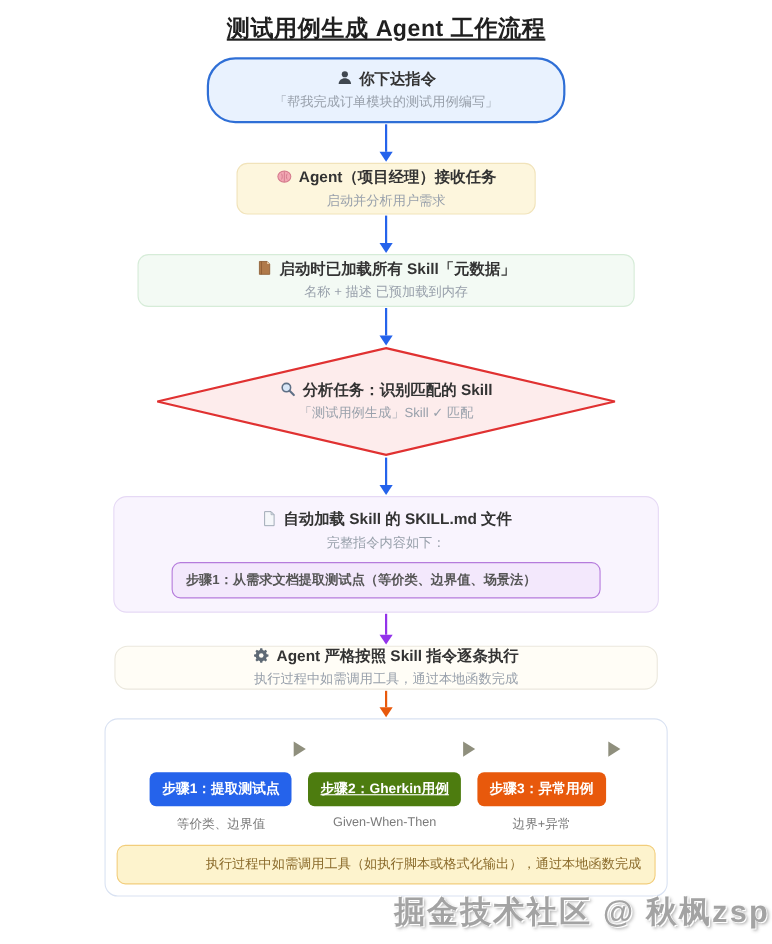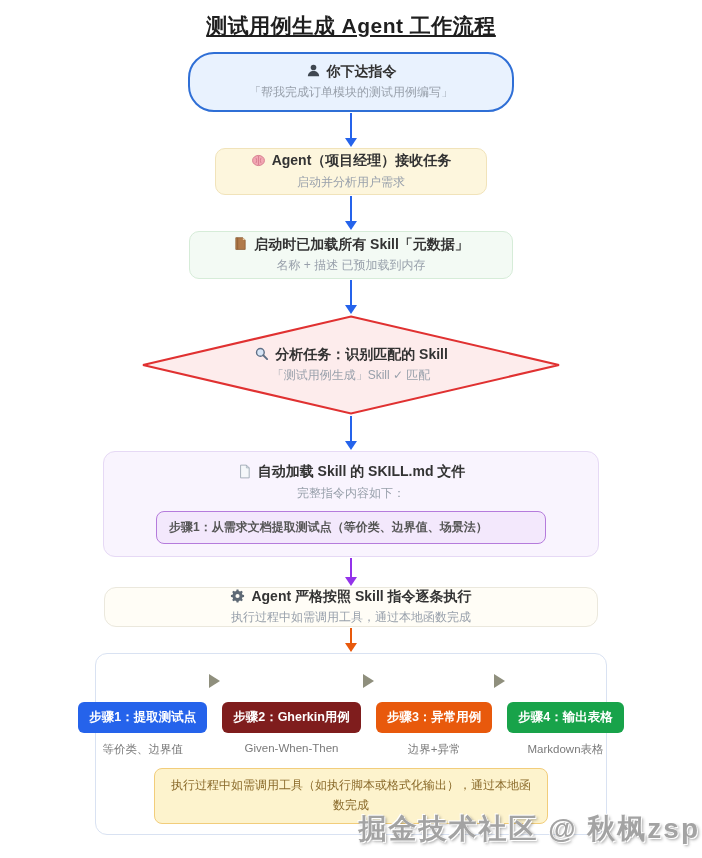--- a/index.html
+++ b/index.html
@@ -14,38 +14,38 @@
   .page-title { font-size: 21px; font-weight: bold; color: #1f1f1f; margin-bottom: 12px; letter-spacing: 0.5px; text-decoration: underline; }
 
   .node { display: flex; flex-direction: column; justify-content: center; align-items: center; text-align: center; }
   .node-title { font-size: 14px; font-weight: bold; color: #333; display: flex; align-items: center; justify-content: center; gap: 6px; line-height: 1.2; }
   .node-sub { font-size: 12px; color: #98a0ab; margin-top: 5px; }
   .icon { display: inline-flex; width: 15px; height: 15px; }
   .icon svg { width: 100%; height: 100%; }
 
   .node-user { width: 326px; height: 60px; background: #e9f2fe; border: 2px solid #2f6fd6; border-radius: 26px; }
   .node-agent { width: 272px; height: 47px; background: #fdf6dd; border: 1.5px solid #f1e3ba; border-radius: 10px; }
-  .node-meta { width: 324px; height: 48px; background: #f3faf4; border: 1.5px solid #d6ecd8; border-radius: 10px; }
+  .node-meta { width: 452px; height: 48px; background: #f3faf4; border: 1.5px solid #d6ecd8; border-radius: 10px; }
 
   .diamond-wrap { position: relative; width: 420px; height: 100px; }
   .diamond-wrap svg.shape { position: absolute; inset: 0; }
   .diamond-text { position: absolute; inset: 0; display: flex; flex-direction: column; justify-content: center; align-items: center; }
 
   .node-skillmd { width: 496px; background: #f9f4fe; border: 1.5px solid #e6d9f5; border-radius: 12px; padding: 11px 0 12px; }
   .skill-inner { width: 390px; margin: 9px auto 0; background: #f3e8fc; border: 1.5px solid #b57bdc; border-radius: 8px; padding: 6px 12px; text-align: left; font-size: 12px; color: #555; line-height: 1.6; font-weight: bold; }
 
   .node-exec { width: 494px; height: 40px; background: #fffdf6; border: 1.5px solid #ebe8dd; border-radius: 12px; }
 
   .steps-box { width: 512px; background: #ffffff; border: 1.5px solid #d9e2f2; border-radius: 12px; padding: 13px 10px 10px; }
   .steps-row { display: flex; justify-content: center; align-items: flex-start; }
   .step { display: flex; flex-direction: column; align-items: center; margin-top: 35px; }
   .step-pill { color: #fff; font-size: 12.5px; font-weight: bold; padding: 7px 11px; border-radius: 6px; white-space: nowrap; }
   .step-caption { font-size: 11.5px; color: #7a7a7a; margin-top: 9px; white-space: nowrap; }
   .step-connector { width: 0; height: 0; border-top: 7px solid transparent; border-bottom: 7px solid transparent; border-left: 11px solid #8f8f7d; margin: 7px 2px 0; }
-  .note-box { width: 394px; margin: 11px auto 0; background: #fdf3cd; border: 1.5px solid #f2cd7b; border-radius: 8px; padding: 7px 12px; text-align: center; font-size: 12px; color: #8a6a2a; line-height: 1.65; }
+  .note-box { width: 490px; margin: 11px auto 0; background: #fdf3cd; border: 1.5px solid #f2cd7b; border-radius: 8px; padding: 7px 12px; text-align: right; font-size: 12px; color: #8a6a2a; line-height: 1.65; }
 
   .arrow { display: flex; flex-direction: column; align-items: center; margin: 1px 0; }
   .arrow-line { width: 2.5px; }
   .arrow-head { width: 0; height: 0; border-left: 6px solid transparent; border-right: 6px solid transparent; }
   .arrow-blue .arrow-line { background: #2563eb; height: 25px; }
   .arrow-blue .arrow-head { border-top: 9px solid #2563eb; }
   .arrow-purple .arrow-line { background: #9333ea; height: 19px; }
   .arrow-purple .arrow-head { border-top: 9px solid #9333ea; }
   .arrow-orange .arrow-line { background: #e8590c; height: 15px; }
   .arrow-orange .arrow-head { border-top: 9px solid #e8590c; }
@@ -183,33 +183,29 @@
     </div>
 
   <div class="steps-box">
     <div class="steps-row">
       <div class="step">
         <div class="step-pill" style="background: rgb(37, 99, 235);">步骤1：提取测试点</div>
         <div class="step-caption">等价类、边界值</div>
       </div>
       <div class="step-connector"></div>
       <div class="step">
-        <div class="step-pill" style="background: #7f1d1d;">步骤2：Gherkin用例</div>
+        <div class="step-pill" style="background: #4d7c0f; text-decoration: underline;">步骤2：Gherkin用例</div>
         <div class="step-caption">Given-When-Then</div>
       </div>
       <div class="step-connector"></div>
       <div class="step">
         <div class="step-pill" style="background: rgb(232, 89, 12);">步骤3：异常用例</div>
         <div class="step-caption">边界+异常</div>
       </div>
       <div class="step-connector"></div>
-      <div class="step">
-        <div class="step-pill" style="background: rgb(24, 163, 74);">步骤4：输出表格</div>
-        <div class="step-caption">Markdown表格</div>
-      </div>
     </div>
     <div class="note-box">
       <div>执行过程中如需调用工具（如执行脚本或格式化输出），通过本地函数完成</div>
     </div>
   </div>
 
 </div>
 
 <div class="watermark">掘金技术社区 @ 秋枫zsp</div>
 

